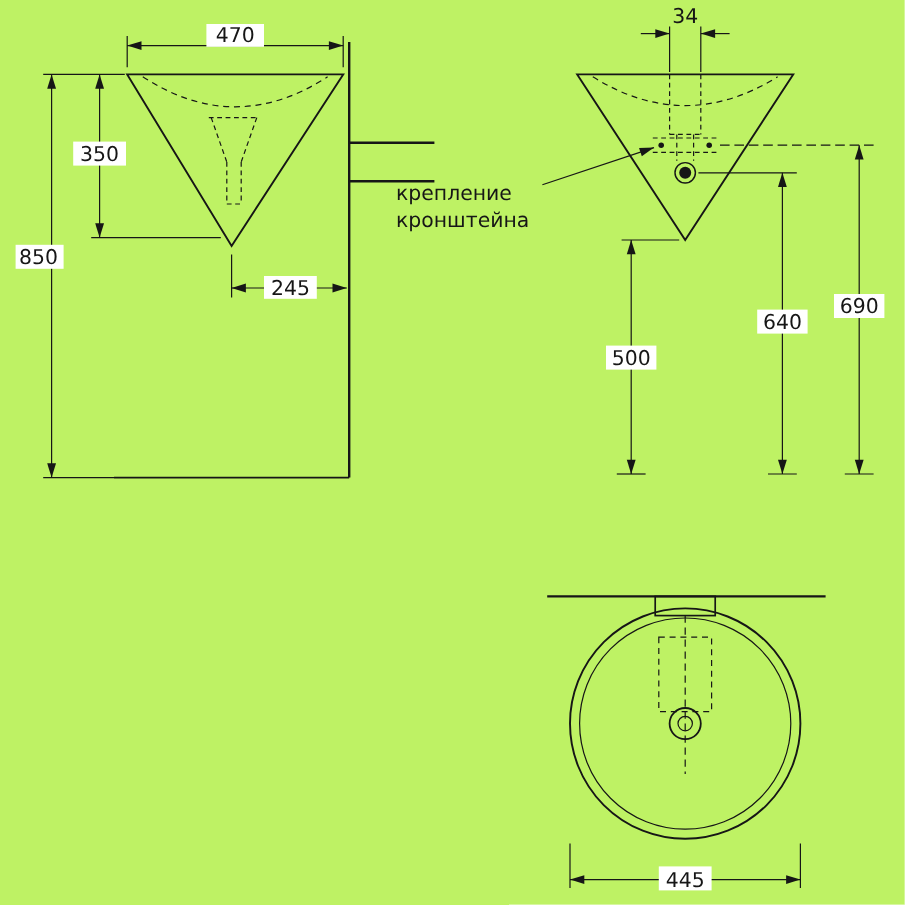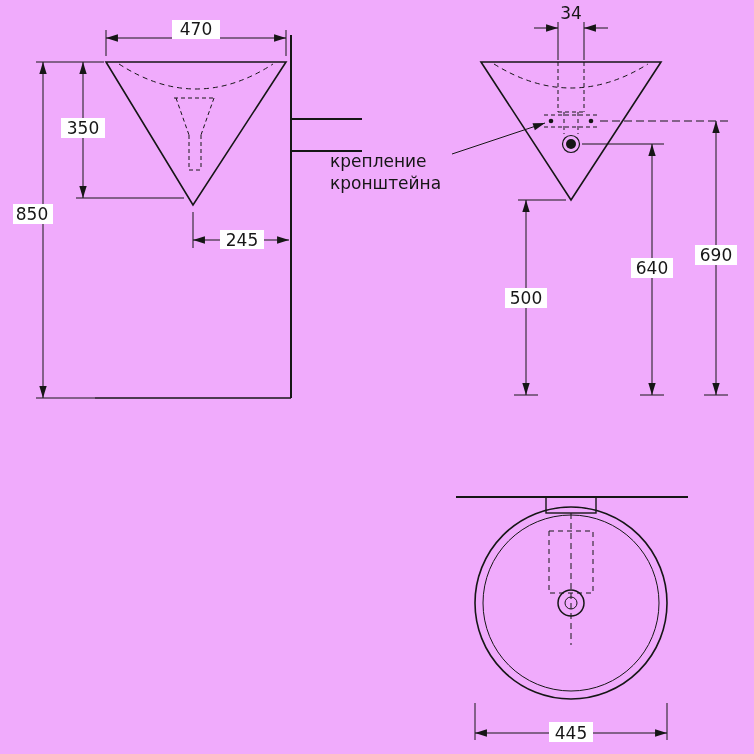--- a/index.html
+++ b/index.html
@@ -1,20 +1,20 @@
 <!DOCTYPE html>
 <html><head>
 <meta charset="utf-8">
 <style>
   html, body { margin: 0; padding: 0; background: #ffffff; }
   .stage {
     position: relative;
     width: 754px;
     height: 754px;
-    background: #f0abfc;
+    background: #bef264;
     font-family: "DejaVu Sans", "Liberation Sans", sans-serif;
     overflow: hidden;
   }
   svg text {
     font-family: "DejaVu Sans", "Liberation Sans", sans-serif;
     font-size: 17px;
     fill: #161616;
   }
   svg .lbl { font-size: 17px; }
 </style>

